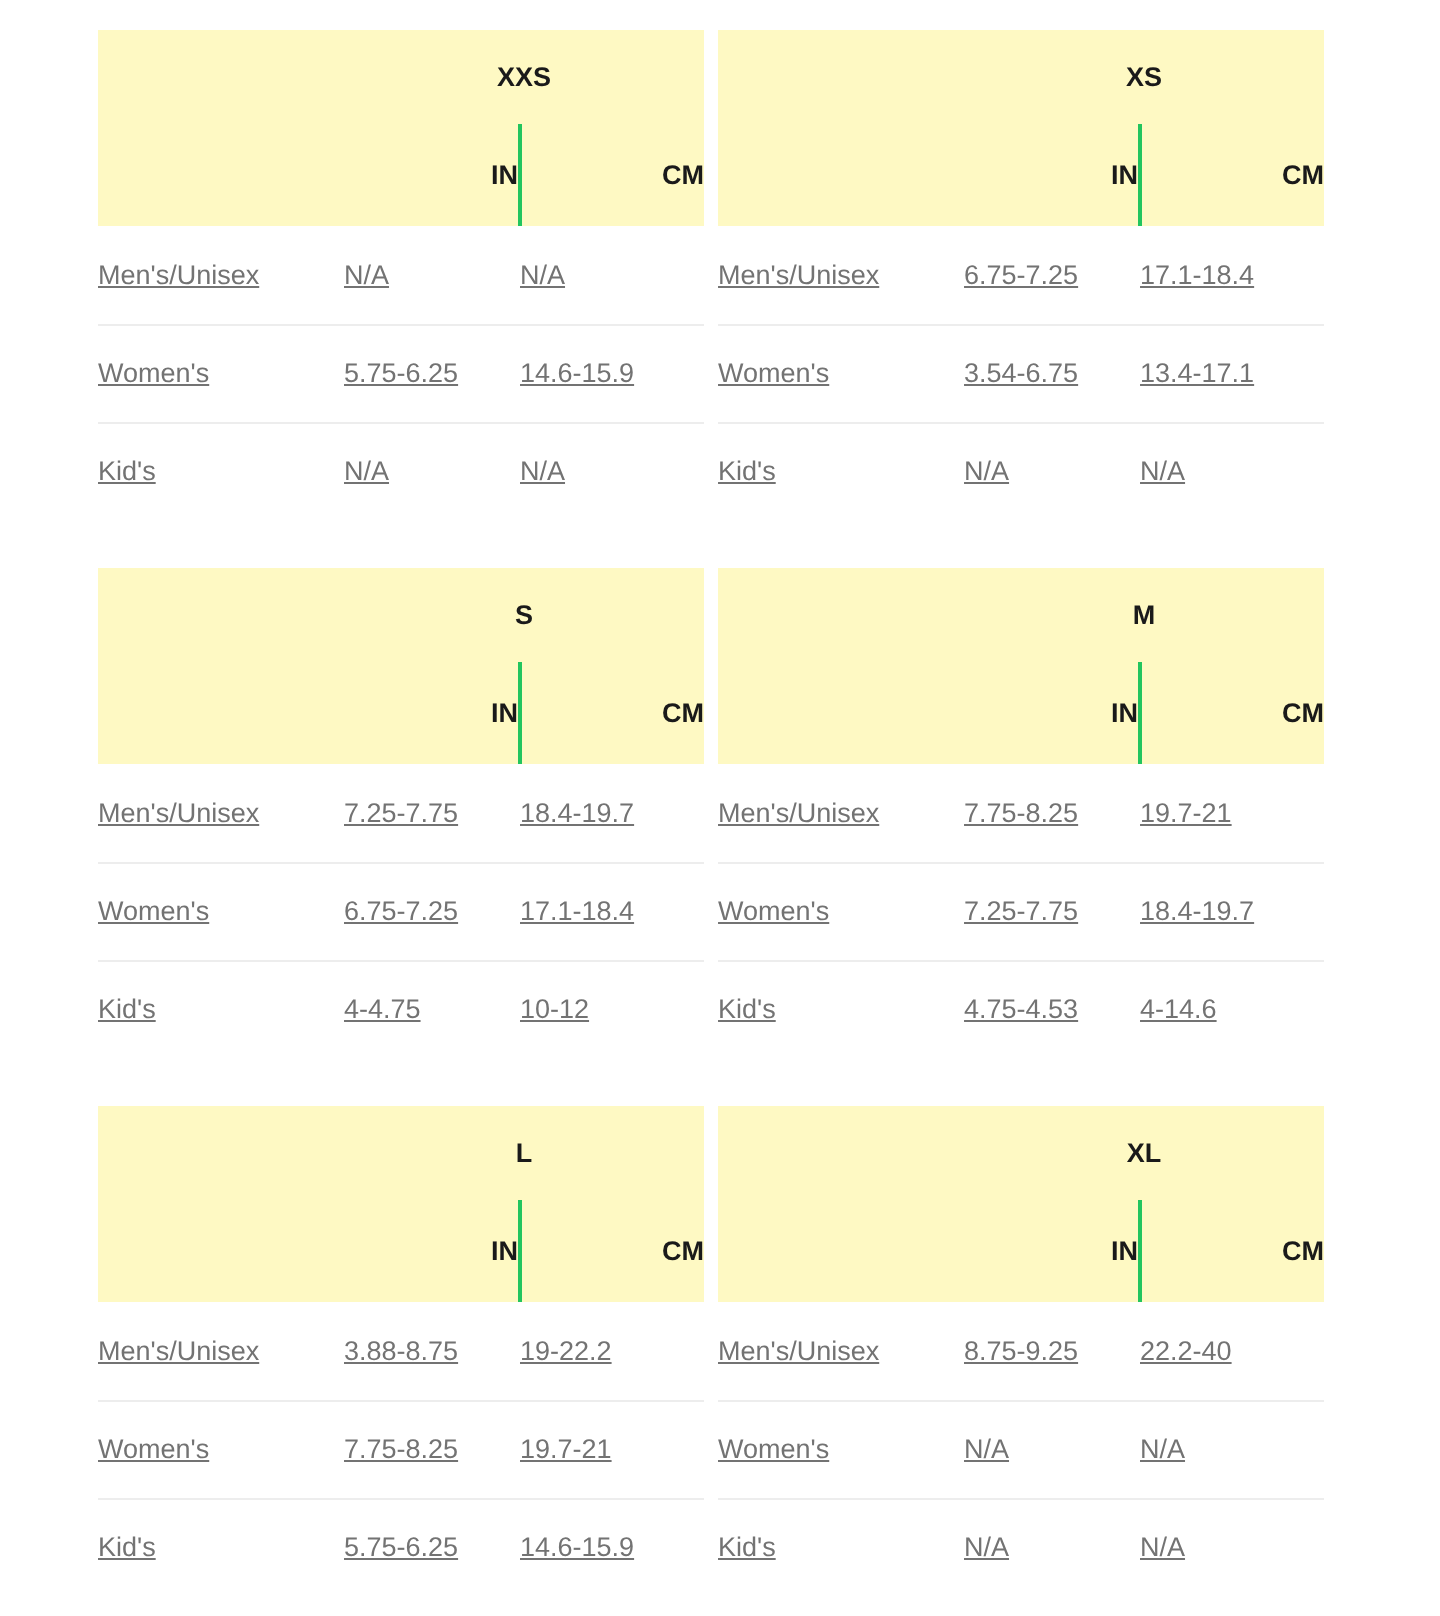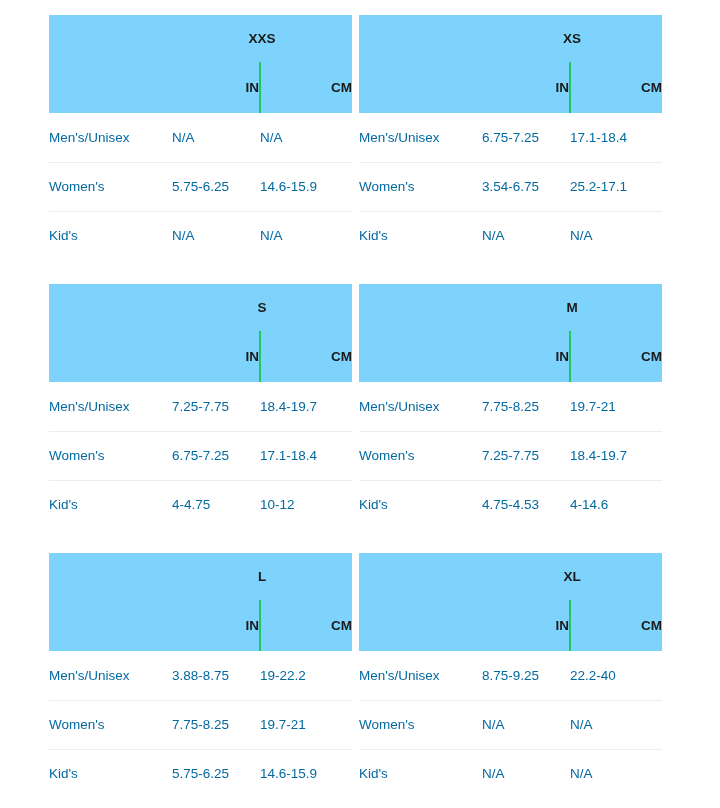--- a/index.html
+++ b/index.html
@@ -42,21 +42,21 @@
     margin-right: 0;
   }
 
   
   .col-label { width: 123px; }
   .col-in    { width: 88px; }
   .col-cm    { width: 92px; }
 
   
   .size-table thead th {
-    background: #7dd3fc;
+    background: #fef9c3;
     padding: 0;
     margin: 0;
     font-weight: bold;
     font-size: 13.5px;
     color: #1a1a1a;
     border: 0;
   }
 
   th.corner-cell {
     height: 98px;
@@ -82,25 +82,26 @@
   }
   th.unit-cell.unit-cm {
     border-left: 2px solid #22c55e;
   }
 
   
   .size-table tbody td {
     height: 49px;
     font-size: 13.5px;
     font-weight: normal;
-    color: #0369a1;
+    color: #737373;
     vertical-align: middle;
     border-top: 1px solid #ededed;
     padding: 0;
     box-sizing: border-box;
+    text-decoration: underline;
   }
   .size-table tbody tr:first-child td {
     border-top: 0;
   }
   td.cell-label {
     padding-left: 7px;
   }
   td.cell-value {
     padding-left: 11px;
   }
@@ -165,21 +166,21 @@
       </thead>
       <tbody>
         <tr>
           <td class="cell-label">Men's/Unisex</td>
           <td class="cell-value">6.75-7.25</td>
           <td class="cell-value">17.1-18.4</td>
         </tr>
         <tr>
           <td class="cell-label">Women's</td>
           <td class="cell-value">3.54-6.75</td>
-          <td class="cell-value">25.2-17.1</td>
+          <td class="cell-value">13.4-17.1</td>
         </tr>
         <tr>
           <td class="cell-label">Kid's</td>
           <td class="cell-value">N/A</td>
           <td class="cell-value">N/A</td>
         </tr>
       </tbody>
     </table>
 
   </div>

